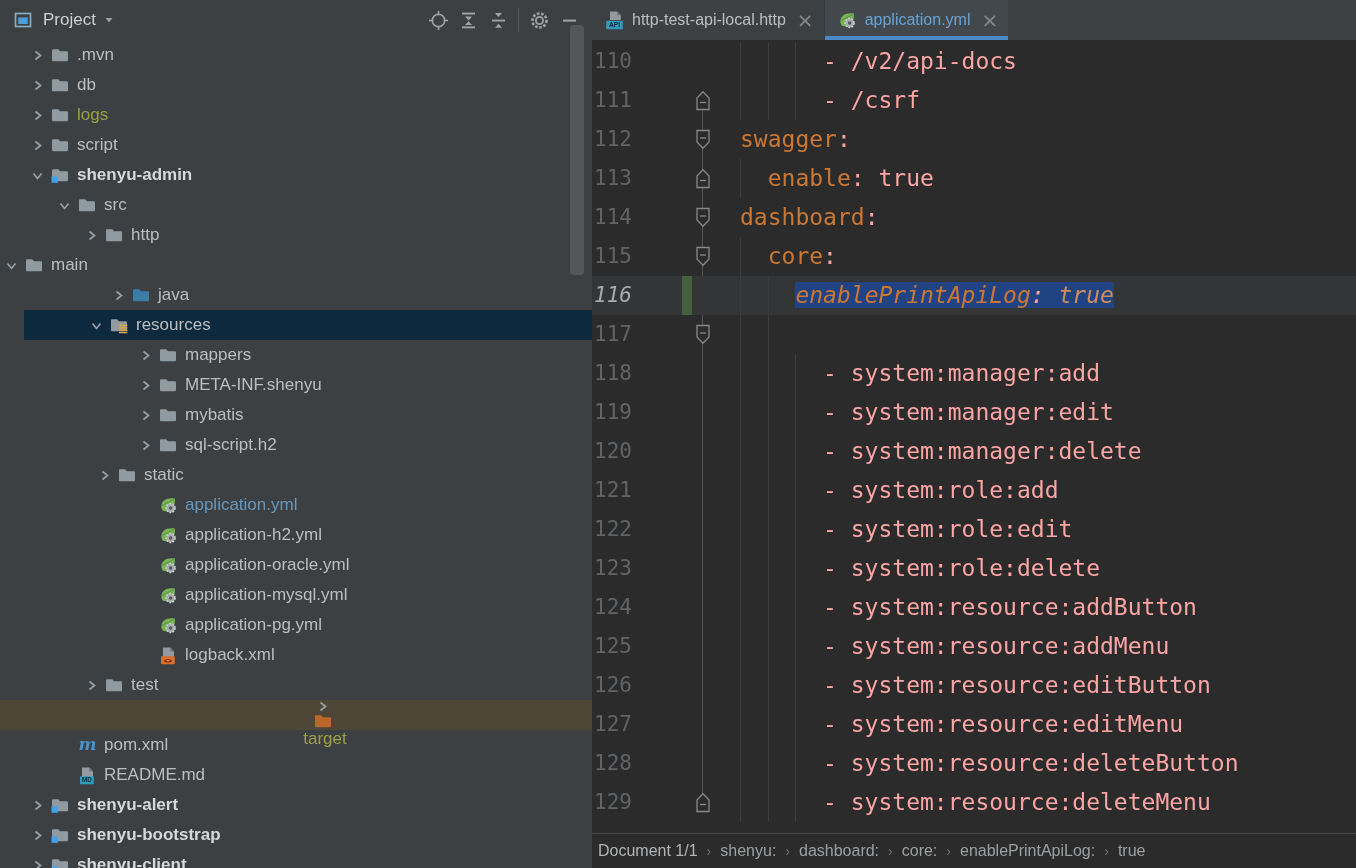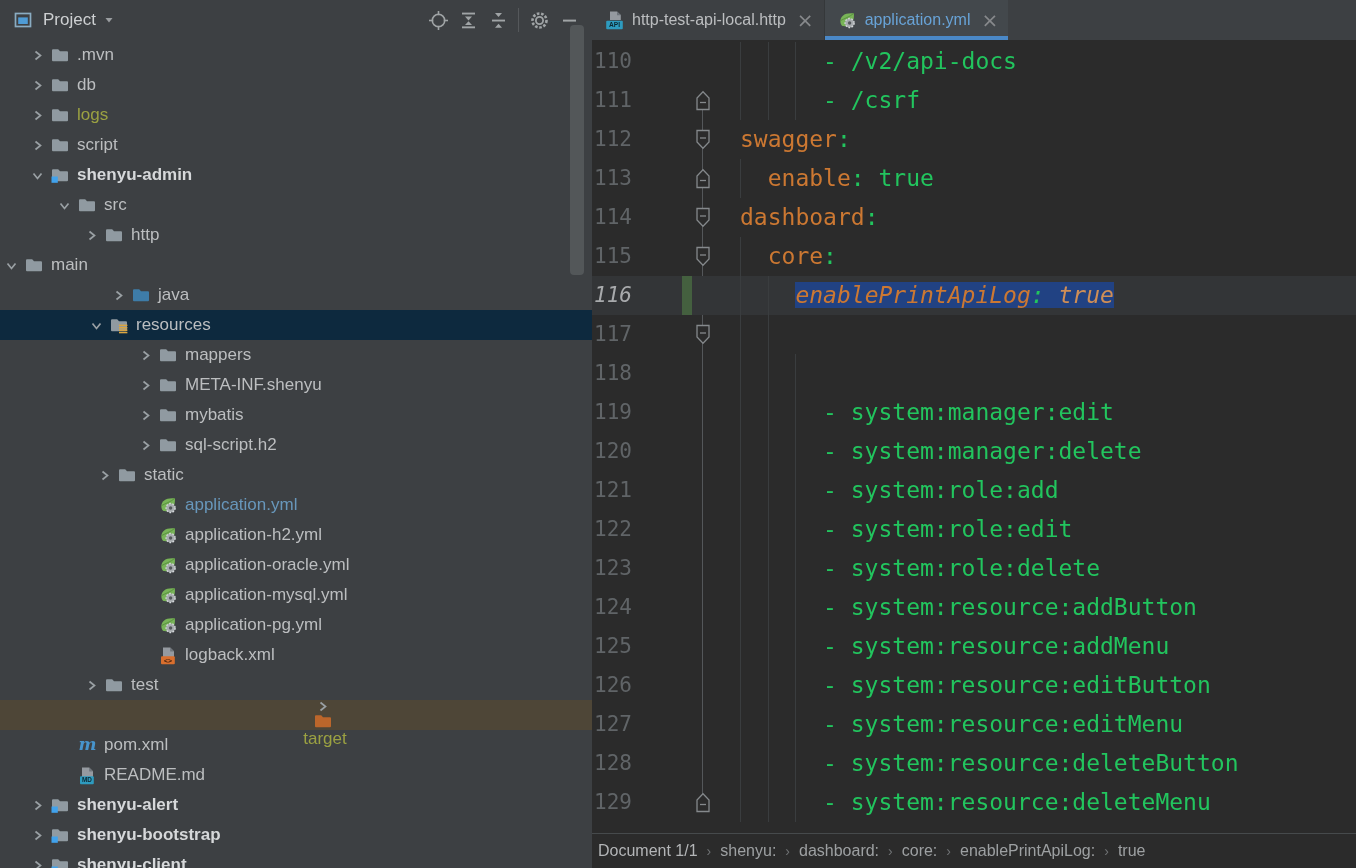--- a/index.html
+++ b/index.html
@@ -38,21 +38,21 @@
 
   .code-area{flex:1;position:relative;font-family:"DejaVu Sans Mono",monospace;font-size:23px;overflow:hidden;}
   .cline{position:relative;height:39px;}
   .cline.current{background:#333537;font-style:italic;}
   .lnum{position:absolute;left:0;top:0;width:40px;text-align:right;color:#606467;font-size:21px;line-height:39px;}
   .cline.current .lnum{color:#a8aaac;}
   .vcs-add{position:absolute;left:90px;top:0;width:10px;height:39px;background:#44603f;}
   .fold-mark{position:absolute;left:103px;top:9px;width:16px;height:21px;display:flex;}
   .codetext{position:absolute;left:148px;top:0;line-height:39px;white-space:pre;}
   .codetext .k{color:#cc7832;}
-  .codetext .t{color:#22c55e;margin-top:41px;}
+  .codetext .t{color:#fca5a5;margin-top:41px;}
   .codetext .b{color:#cf8e56;}
   .codetext .sel{background:#214283;}
   .iguide{position:absolute;top:0;width:1px;height:39px;background:#3a3d3f;}
   .fold-guide{position:absolute;left:110px;width:1px;background:#54575a;}
 
   .breadcrumbs{height:34px;flex:none;border-top:1px solid #464a4c;display:flex;align-items:center;padding-left:3px;font-size:16px;color:#9da0a2;background:#2b2b2b;white-space:nowrap;}
   .bc-item{padding:0 3px;}
   .bc-item.first{color:#b3b5b7;}
   .bc-sep{color:#6f7274;padding:0 6px;font-size:14px;}
 </style>
@@ -225,21 +225,21 @@
               <polyline points="4.5,2.5 9.5,6.5 4.5,10.5" fill="none" stroke="#9aa0a4" stroke-width="1.7"></polyline>
             </svg>
           </span>
           <span class="tr-icon">
             <svg width="18" height="16" viewBox="0 0 18 16">
               <path d="M1,3.3 a1,1 0 0 1 1,-1 h5.2 l1.8,2 H16 a1,1 0 0 1 1,1 v8 a1,1 0 0 1 -1,1 H2 a1,1 0 0 1 -1,-1 z" fill="#3e7ca8"></path>
             </svg>
           </span>
           <span class="tr-label">java</span>
         </div>
-        <div class="tree-row selected" style="padding-left: 85px;">
+        <div class="tree-row selected" style="padding-left: 61px; margin-left: 24px;">
           <span class="tr-chevron">
             <svg width="13" height="13" viewBox="0 0 13 13">
               <polyline points="2.5,4.5 6.5,9.5 10.5,4.5" fill="none" stroke="#9aa0a4" stroke-width="1.7"></polyline>
             </svg>
           </span>
           <span class="tr-icon">
             <svg width="18" height="17" viewBox="0 0 18 17">
               <path d="M1,3.3 a1,1 0 0 1 1,-1 h5.2 l1.8,2 H16 a1,1 0 0 1 1,1 v8 a1,1 0 0 1 -1,1 H2 a1,1 0 0 1 -1,-1 z" fill="#909aa1"></path>
               <g fill="#dca63f">
                 <rect x="9" y="7.6" width="8.4" height="1.5"></rect>
@@ -588,20 +588,21 @@
             </svg>
           </span>
           <span class="iguide" style="left: 148px;"></span>
           <span class="iguide" style="left: 175.7px;"></span>
         </div>
         <div class="cline" style="top: 314px; position: absolute; left: 0px; right: 0px;">
           <span class="lnum">118</span>
           <span class="iguide" style="left: 148px;"></span>
           <span class="iguide" style="left: 175.7px;"></span>
           <span class="iguide" style="left: 203.4px;"></span>
+          <span class="codetext"><span class="t">      - system:manager:add</span></span>
         </div>
         <div class="cline" style="top: 353px; position: absolute; left: 0px; right: 0px;">
           <span class="lnum">119</span>
           <span class="iguide" style="left: 148px;"></span>
           <span class="iguide" style="left: 175.7px;"></span>
           <span class="iguide" style="left: 203.4px;"></span>
           <span class="codetext"><span class="t">      - system:manager:edit</span></span>
         </div>
         <div class="cline" style="top: 392px; position: absolute; left: 0px; right: 0px;">
           <span class="lnum">120</span>

